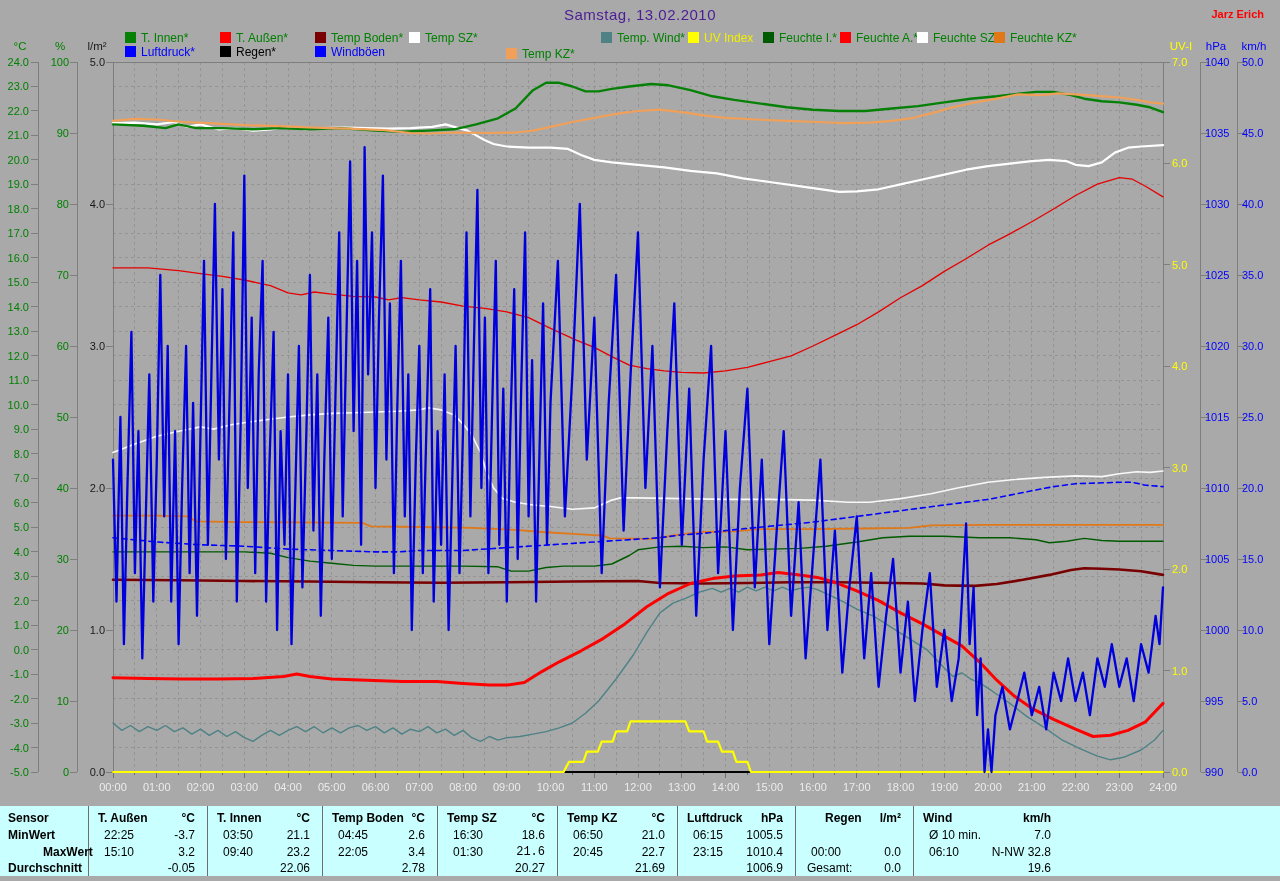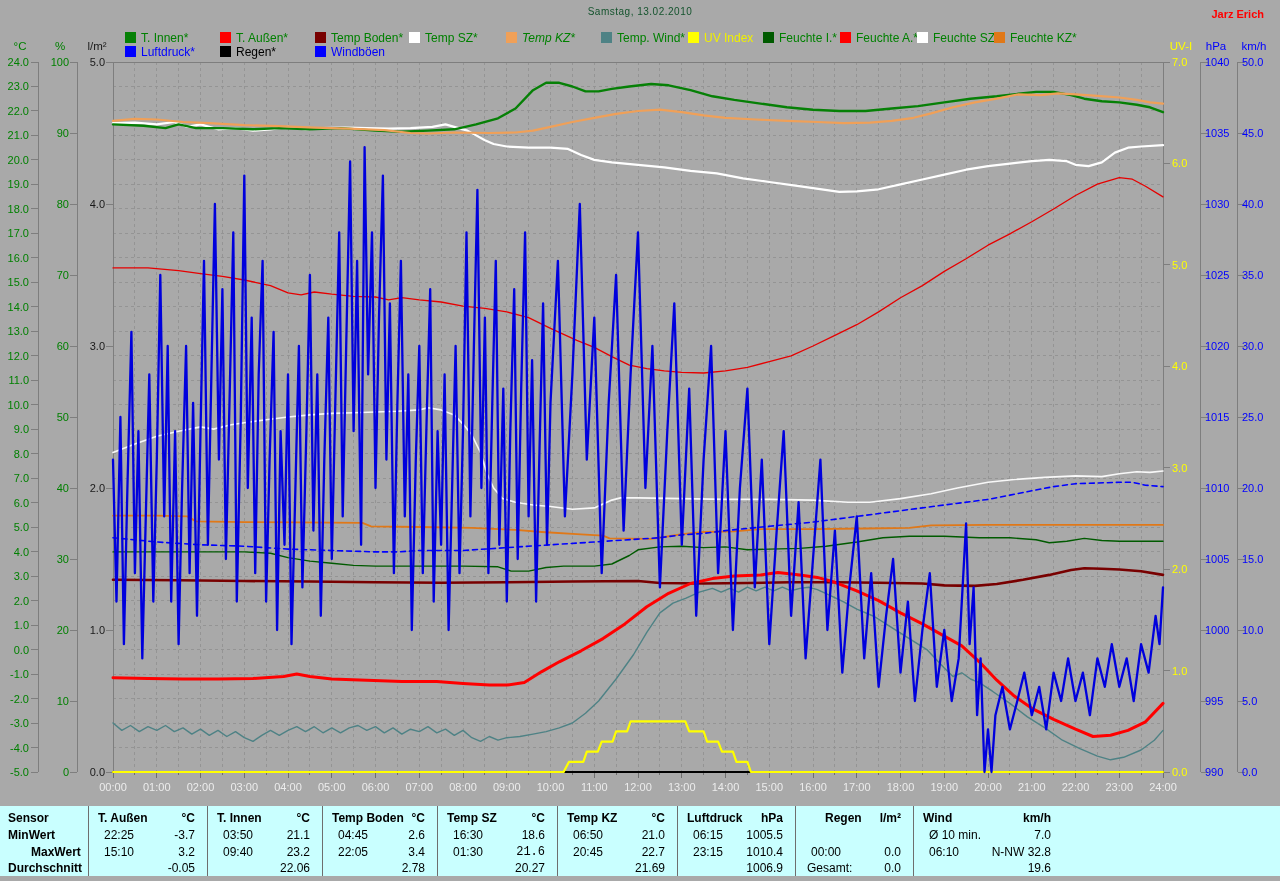--- a/index.html
+++ b/index.html
@@ -1,19 +1,19 @@
 <!DOCTYPE html>
 <html><head>
 <meta charset="utf-8">
 <style>
   html,body{margin:0;padding:0;background:#a9a9a9;width:1280px;height:881px;overflow:hidden;
     font-family:"Liberation Sans","DejaVu Sans",sans-serif;}
   #app{position:relative;width:1280px;height:881px;background:#a9a9a9;}
   #chart-title{position:absolute;top:6px;left:0;width:1280px;text-align:center;
-    color:#14532d;font-size:10px;letter-spacing:.5px;}
+    color:#4c1d95;font-size:15px;letter-spacing:.5px;}
   #watermark{position:absolute;top:8px;right:16px;color:#ff0000;font-size:11px;font-weight:bold;}
   #legend{position:absolute;top:0;left:0;width:1280px;height:60px;}
   .lg-item{position:absolute;height:13px;white-space:nowrap;font-size:12px;}
   .lg-sw{display:inline-block;width:11px;height:11px;vertical-align:-1px;margin-right:5px;}
   #chart-svg{position:absolute;top:0;left:0;}
   #stats{position:absolute;top:806px;left:0;width:1280px;height:70px;background:#c9ffff;font-size:12px;color:#000;}
   .tb-sep{position:absolute;top:0;width:1px;height:70px;background:#6e6e6e;}
   .tb-cell{position:absolute;height:13px;white-space:nowrap;}
   .tb-bold{font-weight:bold;}
 </style>
@@ -351,21 +351,21 @@
       <polyline points="113.0,723.0 121.8,730.4 130.5,725.5 139.3,731.6 148.0,726.7 156.8,730.4 165.5,725.5 174.3,731.6 183.0,727.9 191.8,734.1 200.5,729.2 209.3,735.3 218.0,730.4 226.8,736.5 235.5,731.6 244.3,737.7 253.0,741.4 261.8,735.3 270.5,730.4 279.3,735.3 288.0,730.4 296.8,726.7 305.5,731.6 314.3,726.7 323.0,732.8 331.8,727.9 340.5,732.8 349.3,727.9 358.0,725.5 366.8,730.4 375.5,726.7 384.3,732.8 393.0,727.9 401.8,734.1 410.5,729.2 419.3,731.6 428.0,726.7 436.8,732.8 445.5,729.2 454.3,735.3 463.0,730.4 471.8,737.7 480.5,741.4 489.3,736.5 498.0,740.2 506.8,737.7 519.9,736.5 533.0,734.1 546.1,731.6 559.3,727.9 572.4,723.0 585.5,713.2 598.6,701.0 616.1,679.0 633.6,654.5 646.8,632.4 659.9,612.9 673.0,603.1 686.1,598.2 699.3,592.1 712.4,588.4 721.1,592.1 729.9,588.4 738.6,592.1 747.4,587.2 756.1,590.8 764.9,587.2 773.6,590.8 782.4,587.2 791.1,590.8 799.9,588.4 808.6,587.2 817.4,589.6 830.5,595.7 843.6,601.8 856.8,609.2 874.3,616.5 891.8,627.6 909.3,638.6 926.8,649.6 944.3,667.9 953.0,676.5 961.8,672.8 970.5,679.0 979.3,682.6 992.4,691.2 1009.9,703.4 1027.4,716.9 1044.9,727.9 1062.4,740.2 1079.9,748.7 1097.4,756.1 1110.5,759.8 1123.6,757.3 1141.1,750.0 1154.3,740.2 1163.0,730.4" fill="none" stroke="#4e8285" stroke-width="1.4" stroke-linejoin="round" stroke-linecap="round"></polyline>
       <polyline points="113.0,579.8 178.6,580.3 244.3,581.0 309.9,581.5 375.5,582.3 441.1,582.7 506.8,582.3 572.4,581.5 638.0,581.0 659.9,583.0 703.6,583.5 747.4,583.0 791.1,582.3 834.9,582.3 878.6,582.7 922.4,583.5 944.3,585.4 974.9,585.9 996.8,584.0 1023.0,579.8 1049.3,574.9 1071.1,570.0 1084.3,568.3 1101.8,568.8 1119.3,569.5 1141.1,571.2 1163.0,574.9" fill="none" stroke="#780000" stroke-width="2.6" stroke-linejoin="round" stroke-linecap="round"></polyline>
       <polyline points="113.0,677.7 148.0,678.5 183.0,679.0 218.0,679.0 253.0,678.5 283.6,676.5 296.8,674.1 309.9,676.5 331.8,679.0 366.8,680.2 401.8,681.4 436.8,681.4 463.0,683.4 489.3,685.1 506.8,685.1 524.3,682.6 541.8,671.6 559.3,661.8 581.1,650.8 603.0,638.6 624.9,623.9 646.8,606.7 668.6,593.3 690.5,583.5 712.4,578.6 734.3,576.1 760.5,574.9 778.0,572.5 799.9,574.9 817.4,577.4 834.9,582.3 856.8,590.8 878.6,600.6 900.5,612.9 922.4,623.9 944.3,636.1 961.8,645.9 979.3,661.8 996.8,680.2 1014.3,696.1 1031.8,708.3 1053.6,719.4 1075.5,729.2 1093.0,736.5 1110.5,735.3 1128.0,730.4 1145.5,721.8 1163.0,703.4" fill="none" stroke="#ff0000" stroke-width="3" stroke-linejoin="round" stroke-linecap="round"></polyline>
       <polyline points="113.0,459.6 116.5,601.6 120.4,417.0 123.9,644.2 127.4,488.0 131.4,331.8 134.9,573.2 138.4,431.2 142.3,658.4 145.8,516.4 149.3,374.4 153.3,601.6 156.8,459.6 160.3,275.0 164.2,516.4 167.7,346.0 171.2,601.6 175.1,431.2 178.6,644.2 182.1,488.0 186.1,346.0 189.6,573.2 193.1,402.8 197.0,615.8 200.5,431.2 204.0,260.8 207.9,544.8 211.4,374.4 214.9,204.0 218.9,459.6 222.4,289.2 225.9,559.0 229.8,388.6 233.3,232.4 236.8,601.6 240.8,417.0 244.3,175.6 247.8,488.0 251.7,317.6 255.2,573.2 258.7,374.4 262.6,260.8 266.1,601.6 269.6,459.6 273.6,331.8 277.1,630.0 280.6,431.2 284.5,544.8 288.0,374.4 291.5,644.2 295.4,488.0 298.9,346.0 302.4,587.4 306.4,431.2 309.9,275.0 313.4,530.6 317.3,374.4 320.8,615.8 324.3,459.6 328.3,317.6 331.8,559.0 335.3,402.8 339.2,232.4 342.7,516.4 346.2,346.0 350.1,161.4 353.6,431.2 357.1,260.8 361.1,544.8 364.6,147.2 368.1,374.4 372.0,232.4 375.5,488.0 379.0,317.6 382.9,175.6 386.4,459.6 389.9,303.4 393.9,573.2 397.4,402.8 400.9,260.8 404.8,516.4 408.3,374.4 411.8,630.0 415.8,459.6 419.3,346.0 422.8,573.2 426.7,417.0 430.2,289.2 433.7,601.6 437.6,431.2 441.1,544.8 444.6,374.4 448.6,630.0 452.1,488.0 455.6,346.0 459.5,573.2 463.0,431.2 466.5,232.4 470.4,516.4 473.9,346.0 477.4,189.8 481.4,488.0 484.9,317.6 488.4,573.2 492.3,402.8 495.8,260.8 499.3,544.8 503.3,388.6 506.8,601.6 510.3,431.2 514.2,289.2 517.7,559.0 521.2,388.6 525.1,232.4 528.6,516.4 532.1,360.2 536.1,601.6 539.6,445.4 543.1,303.4 547.0,544.8 550.5,402.8 557.9,260.8 564.9,516.4 572.4,374.4 579.8,204.0 586.8,459.6 594.3,317.6 601.7,573.2 608.7,402.8 616.1,275.0 623.6,530.6 630.6,374.4 638.0,232.4 645.4,488.0 652.4,346.0 659.9,587.4 667.3,431.2 674.3,303.4 681.8,544.8 689.2,388.6 696.2,615.8 703.6,459.6 711.1,346.0 718.1,573.2 725.5,431.2 732.9,630.0 739.9,488.0 747.4,388.6 754.8,587.4 761.8,459.6 769.3,644.2 776.7,530.6 783.7,431.2 791.1,615.8 798.6,502.2 805.6,658.4 813.0,559.0 820.4,459.6 827.4,630.0 834.9,530.6 842.3,672.6 849.3,587.4 856.8,516.4 864.2,658.4 871.2,573.2 878.6,686.8 886.1,615.8 893.1,559.0 900.5,672.6 907.9,601.6 914.9,701.0 922.4,630.0 929.8,573.2 936.8,686.8 944.3,630.0 951.7,701.0 958.7,658.4 966.1,523.5 969.6,644.2 973.6,587.4 977.1,715.2 980.6,658.4 984.5,772.0 988.0,729.4 991.5,772.0 995.4,715.2 1002.4,686.8 1009.9,729.4 1017.3,701.0 1024.3,672.6 1031.8,715.2 1039.2,686.8 1046.2,729.4 1053.6,672.6 1061.1,701.0 1068.1,658.4 1075.5,701.0 1082.9,672.6 1089.9,715.2 1097.4,658.4 1104.8,686.8 1111.8,644.2 1119.3,686.8 1126.7,658.4 1133.7,701.0 1141.1,644.2 1148.6,672.6 1155.6,615.8 1159.5,644.2 1163.0,587.4" fill="none" stroke="#0000dd" stroke-width="2.3" stroke-linejoin="round" stroke-linecap="round"></polyline>
     </svg>
   <div id="legend">
       <div class="lg-item" style="left: 125px; top: 31px;"><span class="lg-sw" style="background: rgb(6, 128, 6);"></span><span style="color: rgb(0, 128, 0);">T. Innen*</span></div>
       <div class="lg-item" style="left: 220px; top: 31px;"><span class="lg-sw" style="background: rgb(255, 0, 0);"></span><span style="color: rgb(0, 128, 0);">T. Außen*</span></div>
       <div class="lg-item" style="left: 315px; top: 31px;"><span class="lg-sw" style="background: rgb(120, 0, 0);"></span><span style="color: rgb(0, 128, 0); margin-top: 20px;">Temp Boden*</span></div>
       <div class="lg-item" style="left: 409px; top: 31px;"><span class="lg-sw" style="background: rgb(255, 255, 255);"></span><span style="color: rgb(0, 128, 0);">Temp SZ*</span></div>
-      <div class="lg-item" style="left: 506px; top: 31px; font-style: italic;"><span class="lg-sw" style="background: rgb(240, 160, 88);"></span><span style="color: rgb(0, 128, 0);">Temp KZ*</span></div>
+      <div class="lg-item" style="left: 506px; top: 47px;"><span class="lg-sw" style="background: rgb(240, 160, 88);"></span><span style="color: rgb(0, 128, 0);">Temp KZ*</span></div>
       <div class="lg-item" style="left: 601px; top: 31px;"><span class="lg-sw" style="background: rgb(78, 130, 133);"></span><span style="color: rgb(0, 128, 0);">Temp. Wind*</span></div>
       <div class="lg-item" style="left: 688px; top: 31px;"><span class="lg-sw" style="background: rgb(255, 255, 0);"></span><span style="color: rgb(240, 240, 0);">UV Index</span></div>
       <div class="lg-item" style="left: 763px; top: 31px;"><span class="lg-sw" style="background: rgb(0, 90, 0);"></span><span style="color: rgb(0, 128, 0);">Feuchte I.*</span></div>
       <div class="lg-item" style="left: 840px; top: 31px;"><span class="lg-sw" style="background: rgb(255, 0, 0);"></span><span style="color: rgb(0, 128, 0);">Feuchte A.*</span></div>
       <div class="lg-item" style="left: 917px; top: 31px;"><span class="lg-sw" style="background: rgb(255, 255, 255);"></span><span style="color: rgb(0, 128, 0);">Feuchte SZ*</span></div>
       <div class="lg-item" style="left: 994px; top: 31px;"><span class="lg-sw" style="background: rgb(224, 120, 24);"></span><span style="color: rgb(0, 128, 0);">Feuchte KZ*</span></div>
       <div class="lg-item" style="left: 125px; top: 45px;"><span class="lg-sw" style="background: rgb(0, 0, 255);"></span><span style="color: rgb(0, 0, 255);">Luftdruck*</span></div>
       <div class="lg-item" style="left: 220px; top: 45px;"><span class="lg-sw" style="background: rgb(0, 0, 0);"></span><span style="color: rgb(0, 0, 0);">Regen*</span></div>
       <div class="lg-item" style="left: 315px; top: 45px;"><span class="lg-sw" style="background: rgb(0, 0, 255);"></span><span style="color: rgb(0, 0, 255);">Windböen</span></div>
     </div>
@@ -373,21 +373,21 @@
       <div class="tb-sep" style="left: 88px;"></div>
       <div class="tb-sep" style="left: 207px;"></div>
       <div class="tb-sep" style="left: 322px;"></div>
       <div class="tb-sep" style="left: 437px;"></div>
       <div class="tb-sep" style="left: 557px;"></div>
       <div class="tb-sep" style="left: 677px;"></div>
       <div class="tb-sep" style="left: 795px;"></div>
       <div class="tb-sep" style="left: 913px;"></div>
       <div class="tb-cell tb-bold" style="left: 8px; top: 5px;">Sensor</div>
       <div class="tb-cell tb-bold" style="left: 8px; top: 22px;">MinWert</div>
-      <div class="tb-cell tb-bold" style="left: 8px; top: 39px; padding-left: 23px;">MaxWert</div>
+      <div class="tb-cell tb-bold" style="left: 20px; top: 39px; padding-left: 23px;">MaxWert</div>
       <div class="tb-cell tb-bold" style="left: 8px; top: 55px;">Durchschnitt</div>
       <div class="tb-cell tb-bold" style="left: 98px; top: 5px;">T. Außen</div>
       <div class="tb-cell tb-bold" style="right: 1085px; top: 5px;">°C</div>
       <div class="tb-cell" style="left: 104px; top: 22px;">22:25</div>
       <div class="tb-cell" style="right: 1085px; top: 22px;">-3.7</div>
       <div class="tb-cell" style="left: 104px; top: 39px;">15:10</div>
       <div class="tb-cell" style="right: 1085px; top: 39px;">3.2</div>
       <div class="tb-cell" style="right: 1085px; top: 55px;">-0.05</div>
       <div class="tb-cell tb-bold" style="left: 217px; top: 5px;">T. Innen</div>
       <div class="tb-cell tb-bold" style="right: 970px; top: 5px;">°C</div>

